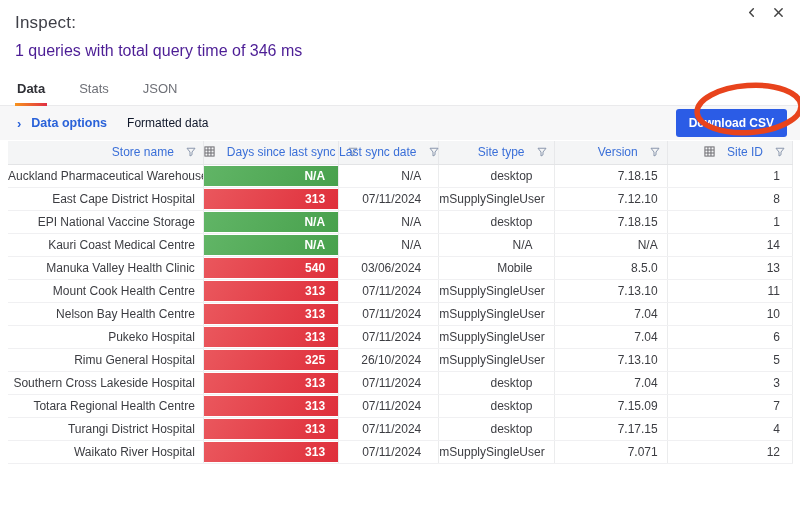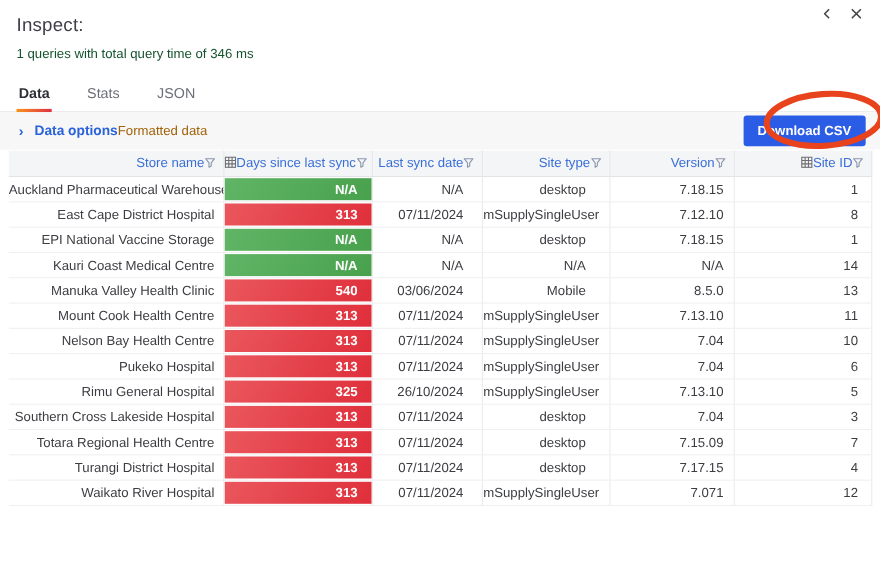--- a/index.html
+++ b/index.html
@@ -11,55 +11,55 @@
     overflow: hidden;
   }
 
   
   .top-icons { position: absolute; top: 7px; right: 16px; display: flex; gap: 16px; align-items: center; z-index: 5; }
   .top-icons .icon-btn { cursor: pointer; color: #444; display: flex; align-items: center; }
 
   
   .inspect-header { padding: 13px 31px 0 15px; }
   .title { font-size: 17px; font-weight: 500; color: #3e3f47; letter-spacing: .2px; }
-  .subtitle { margin-top: 9px; font-size: 12px; color: #14532d; }
+  .subtitle { margin-top: 9px; font-size: 16px; color: #4c1d95; }
 
   
   .tabbar { display: flex; gap: 30px; padding: 0 15px; margin-top: 17px; border-bottom: 1px solid #eaeaec; }
   .tab { font-size: 13px; color: #6e7077; padding: 4px 2px 9px 2px; cursor: pointer; position: relative; }
   .tab.active { color: #2f3036; font-weight: 700; }
   .tab.active::after {
     content: ""; position: absolute; left: 0; right: 0; bottom: -1px; height: 3px;
     background: linear-gradient(90deg, var(--tab-grad-start), var(--tab-grad-end));
   }
 
   
   .options-bar { height: 34px; background: #f7f7f8; display: flex; align-items: center; padding: 0 13px 0 17px; position: relative; }
   .opt-chevron { color: var(--link-blue); font-size: 13px; font-weight: 700; margin-right: 10px; cursor: pointer; }
   .data-options-label { color: var(--link-blue); font-size: 12.5px; font-weight: 600; cursor: pointer; }
-  .formatted-label { color: #a16207; font-size: 12px; }
+  .formatted-label { color: #0f172a; font-size: 12px; margin-left: 20px; }
   .bar-spacer { flex: 1; }
   .download-btn {
     background: var(--button-blue); color: #fff; font-size: 12px; font-weight: 700;
     border: none; border-radius: 3px; padding: 7px 13px; cursor: pointer;
     font-family: "Liberation Sans", sans-serif;
   }
 
   
   .annotation-circle { position: absolute; left: 692px; top: 81px; width: 114px; height: 58px; z-index: 6; pointer-events: none; }
 
   
   .table-wrap { margin: 1px 7px 0 8px; }
   table { width: 785px; table-layout: fixed; border-collapse: collapse; }
   th {
     background: #f4f5f6; color: var(--header-blue); font-weight: 500; font-size: 12px;
     height: 23px; padding: 0 7px 0 0; text-align: right; white-space: nowrap;
     border-right: 1px solid #e7e8ea; border-bottom: 1px solid #e3e4e6; cursor: pointer;
   }
-  .hlabel { display: inline-flex; align-items: center; gap: 0; }
+  .hlabel { display: inline-flex; align-items: center; gap: 12px; }
   td {
     font-size: 12px; color: #3c3d42; height: 21px; text-align: right;
     padding: 0 8px 0 0; white-space: nowrap; overflow: hidden;
     border-right: 1px solid #ebeced; border-bottom: 1px solid #f0f0f2;
   }
   td.c-days { padding: 0; }
   td.c-date { padding-right: 17px; }
   td.c-type { padding-right: 21px; }
   td.c-version { padding-right: 9px; }
   td.c-siteid { padding-right: 12px; }

